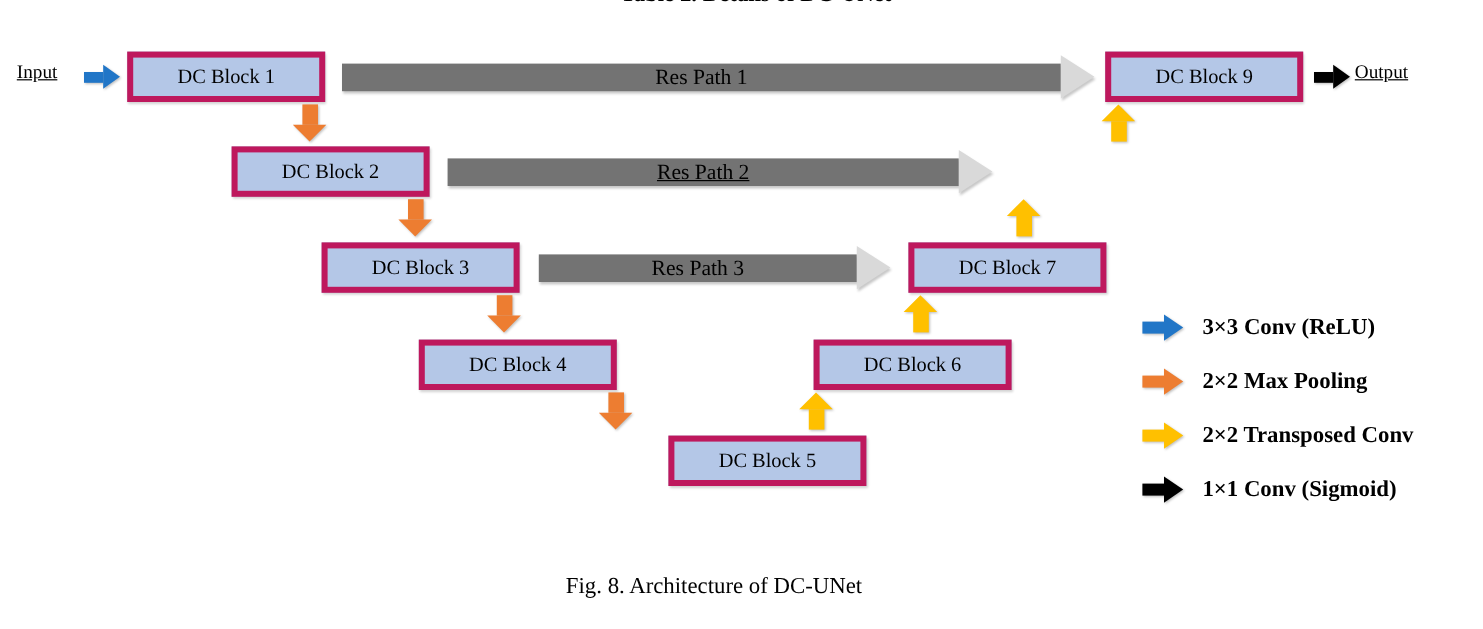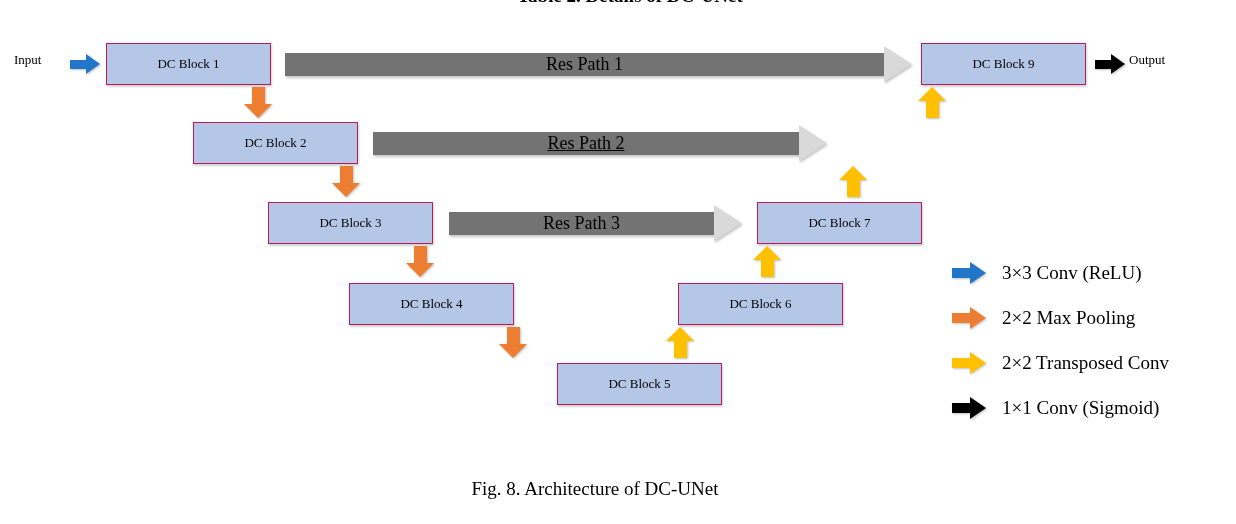--- a/index.html
+++ b/index.html
@@ -1,28 +1,28 @@
 <!DOCTYPE html>
 <html><head>
 <meta charset="utf-8">
 <style>
   html,body { margin:0; padding:0; background:#ffffff; }
   #page {
     position:relative; width:1236px; height:524px; overflow:hidden;
     background:#ffffff; font-family:"Liberation Serif", serif; color:#000;
   }
   .abs { position:absolute; }
-  .label-text { font-size:13px; white-space:nowrap; }
+  .label-text { font-size:16px; white-space:nowrap;text-decoration:underline; }
 
   
   .block {
     position:absolute; width:165px; height:42px; box-sizing:border-box;
-    background:#B4C7E7; border:1px solid #be185d;
+    background:#B4C7E7; border:5px solid #be185d;
     display:flex; align-items:center; justify-content:center;
-    font-size:13px; box-shadow:1px 2px 2px rgba(0,0,0,0.18);
+    font-size:17px; box-shadow:1px 2px 2px rgba(0,0,0,0.18);
     white-space:nowrap;
   }
 
   
   .res-path {
     position:absolute; display:flex; align-items:center;
     filter:drop-shadow(1px 2px 1px rgba(0,0,0,0.22));
   }
   .rp-body {
     flex:1; height:23px; background:#737373;
@@ -50,21 +50,21 @@
   .varrow .tail { width:13px; height:17px; }
   .varrow .head { width:0; height:0;
     border-left:14px solid transparent; border-right:14px solid transparent; }
   .orange .tail { background:#ED7D31; }
   .orange .head { border-top:14px solid #ED7D31; }
   .yellow .tail { background:#FFC000; }
   .yellow .head { border-bottom:14px solid #FFC000; }
 
   
   .legend { position:absolute; left:952px; top:250px; }
-  .legend-row { display:flex; align-items:center; height:45px; }
+  .legend-row { display:flex; align-items:center; height:45px;font-weight:bold; }
   .legend-arrow { display:flex; align-items:center;
                   filter:drop-shadow(1px 1px 1px rgba(0,0,0,0.25)); }
   .legend-arrow .tail { width:18px; height:10px; }
   .legend-arrow .head { width:0; height:0;
     border-top:11px solid transparent; border-bottom:11px solid transparent; }
   .lg-blue   .tail { background:#2176C7; } .lg-blue   .head { border-left:16px solid #2176C7; }
   .lg-orange .tail { background:#ED7D31; } .lg-orange .head { border-left:16px solid #ED7D31; }
   .lg-yellow .tail { background:#FFC000; } .lg-yellow .head { border-left:16px solid #FFC000; }
   .lg-black  .tail { background:#000000; } .lg-black  .head { border-left:16px solid #000000; }
   .legend-label { margin-left:16px; font-size:19px; white-space:nowrap; }

